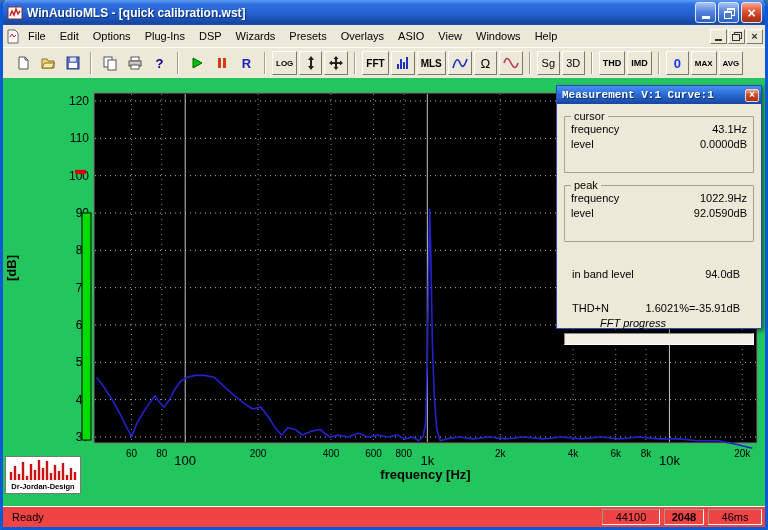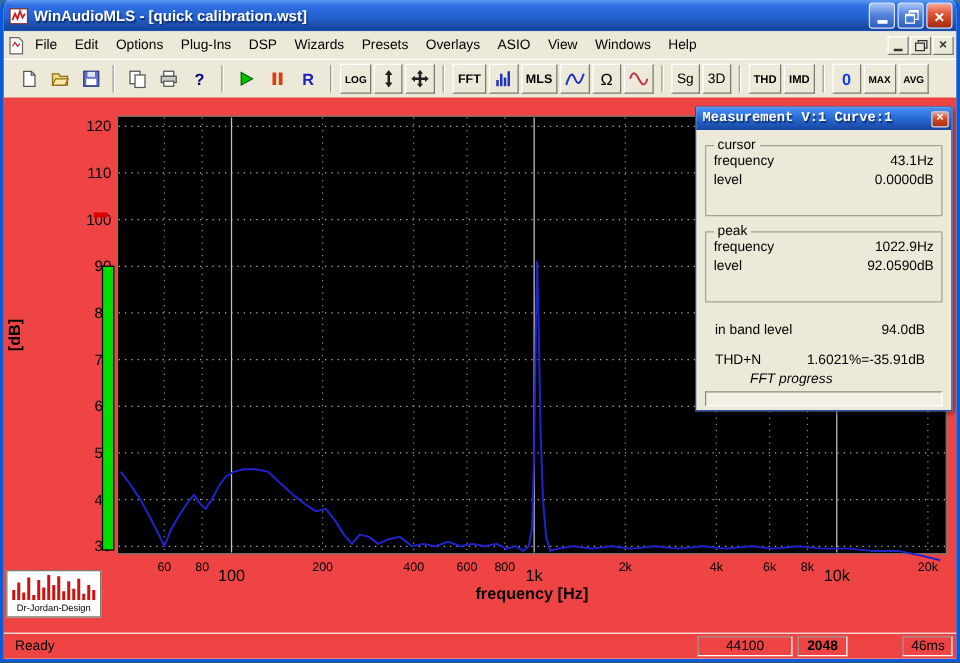--- a/index.html
+++ b/index.html
@@ -44,52 +44,52 @@
   .tb.raised{border:1px solid;border-color:#fff #7a7a6e #7a7a6e #fff;background:#ece9d8;}
   .tsep{width:2px;height:22px;border-left:1px solid #9d9d92;border-right:1px solid #ffffff;margin:0 4px;}
   .tb-txt{font-size:10px;font-weight:bold;}
   .tb-txt.small{font-size:8px;}
   .tb-txt.zero{font-size:13px;color:#1a3ae8;}
   .tb-txt.rec{font-size:13px;color:#2020c0;}
   .tb-txt.omega{font-size:13px;font-weight:normal;}
   .tb-txt.sg{font-size:11px;font-weight:normal;}
 
   
-  .client{position:relative;flex:1;background:#ef4444;overflow:hidden;}
+  .client{position:relative;flex:1;background:#22c55e;overflow:hidden;}
   #chart-svg{position:absolute;left:0;top:0;font-family:"Liberation Sans",sans-serif;}
 
   .logo{position:absolute;left:2px;top:378px;width:76px;height:38px;background:#fff;
     border:1px solid #7a7a72;display:flex;flex-direction:column;align-items:center;justify-content:flex-start;}
-  .logo-text{font-size:7.5px;font-weight:normal;line-height:11px;white-space:nowrap;color:#000;}
+  .logo-text{font-size:7.5px;font-weight:bold;line-height:11px;white-space:nowrap;color:#000;}
 
   
   .meas{position:absolute;left:553px;top:7px;width:206px;height:244px;background:#ece9d8;
     border:1px solid #2c4ea8;box-shadow:2px 2px 4px rgba(0,0,0,.45);display:flex;flex-direction:column;}
   .meas-title{height:18px;flex:0 0 18px;display:flex;align-items:center;padding:0 2px 0 5px;
     background:linear-gradient(180deg,#4a90f4 0%,#2a6cd8 45%,#17469e 100%);
     color:#fff;font-weight:bold;font-size:11px;text-shadow:1px 1px 1px #0a2a6a;font-family:Liberation Mono, monospace;}
   .meas-close{margin-left:auto;width:14px;height:13px;border-radius:2px;border:1px solid #e8d8d0;
     background:linear-gradient(180deg,#f0a088,#d44a24 45%,#a83010);color:#fff;font-size:10px;
     font-weight:bold;line-height:11px;text-align:center;}
   .meas-body{flex:1;display:flex;flex-direction:column;padding:6px 7px 6px;font-size:11px;color:#000;}
   .meas fieldset{border:1px solid #a3a394;border-radius:1px;margin:0 0 6px;padding:0 6px 20px;}
   .meas legend{padding:0 3px;font-size:11px;}
   .meas-row{display:flex;justify-content:space-between;line-height:15px;}
-  .meas-row.plain{margin-top:9px;padding-left:8px;padding-right:14px;text-align:right;}
+  .meas-row.plain{margin-top:19px;padding-left:8px;padding-right:14px;text-align:right;}
   .fft-label{margin-top:auto;margin-left:36px;line-height:15px;font-style:italic;}
   .progress{height:12px;margin-top:2px;border:1px solid;border-color:#8a8a7e #fff #fff #8a8a7e;
     background:#f2f0e4;}
   .progress-fill{height:100%;width:0%;background:#316ac5;}
 
   
   .statusbar{height:21px;flex:0 0 21px;display:flex;align-items:center;background:#ef4444;
     border-top:1px solid #fff;padding:0 3px;gap:4px;font-size:11px;color:#000;}
   .sb-ready{flex:1;padding:2px 6px;}
   .sb-panel{padding:1px 6px;text-align:center;border:1px solid;border-color:#9a9a8e #fff #fff #9a9a8e;}
-  .sb-sr{width:76px;}.sb-fft{width:40px;font-weight:bold;}.sb-lat{width:40px;margin-left:40px;}.sb-win{width:106px;}
+  .sb-sr{width:58px;}.sb-fft{width:40px;font-weight:bold;}.sb-lat{width:54px;}.sb-win{width:106px;}
 </style>
 </head>
 <body>
 
 <div class="window">
 
   <div class="titlebar">
     <svg width="16" height="16">
       <rect x="1" y="2" width="14" height="12" fill="#ffffff" stroke="#803030"></rect>
       <path d="M3 11 L5 6 L7 10 L9 4 L11 9 L13 6" fill="none" stroke="#cc2020" stroke-width="1.5"></path>

